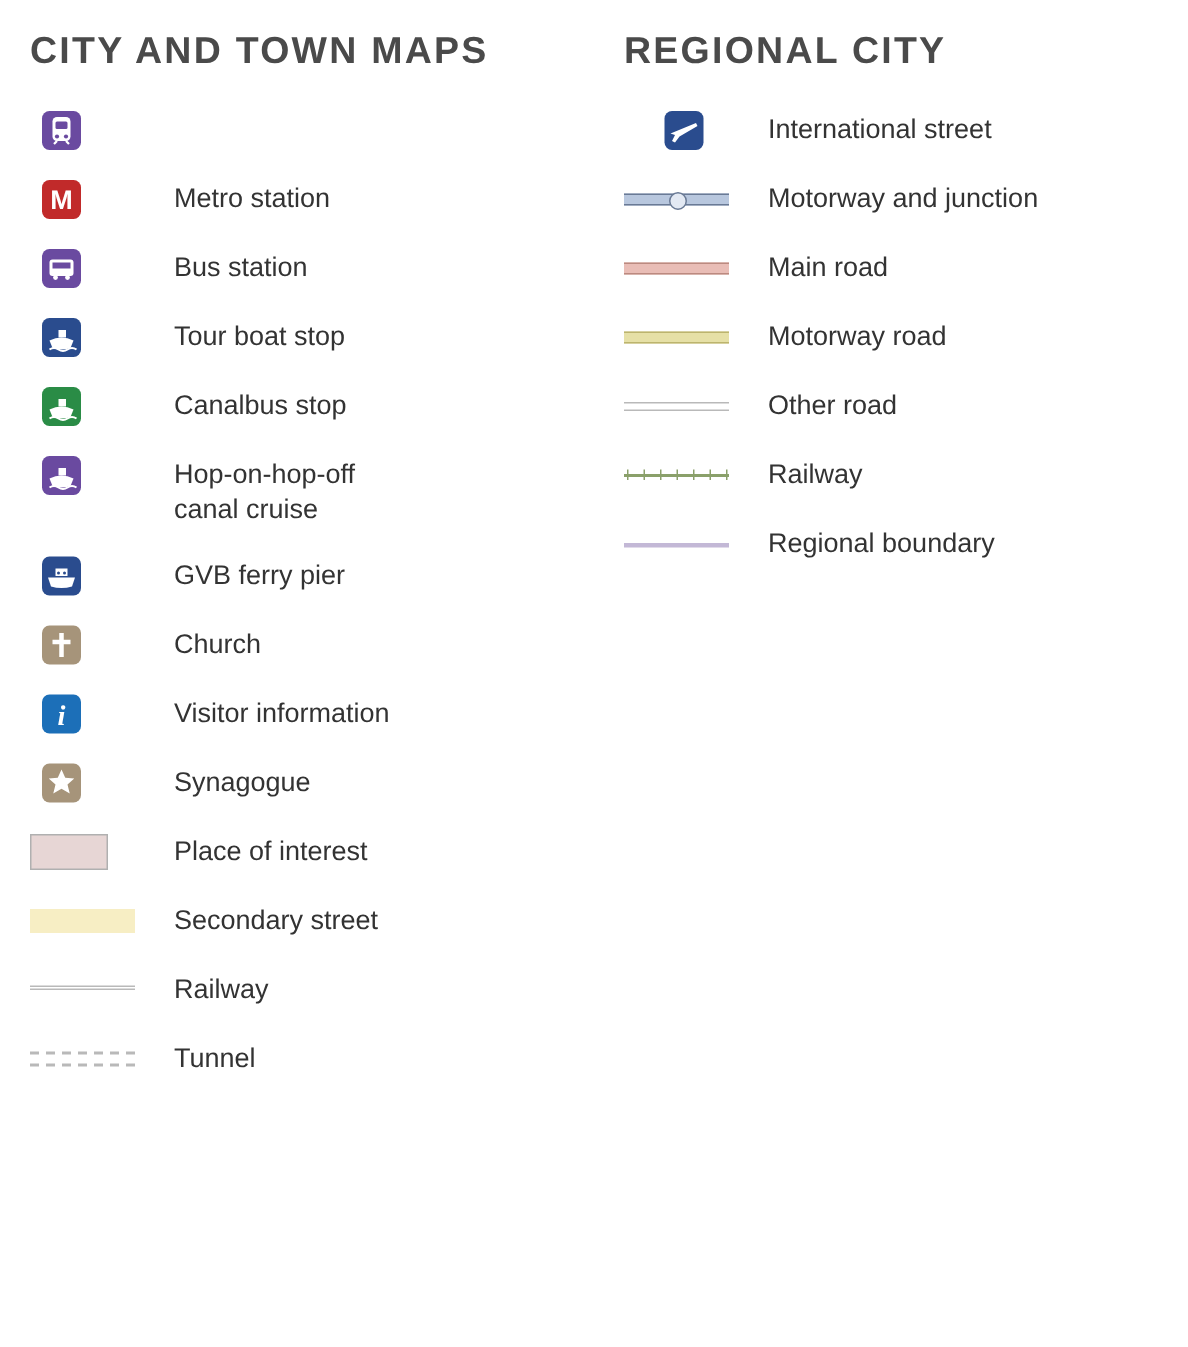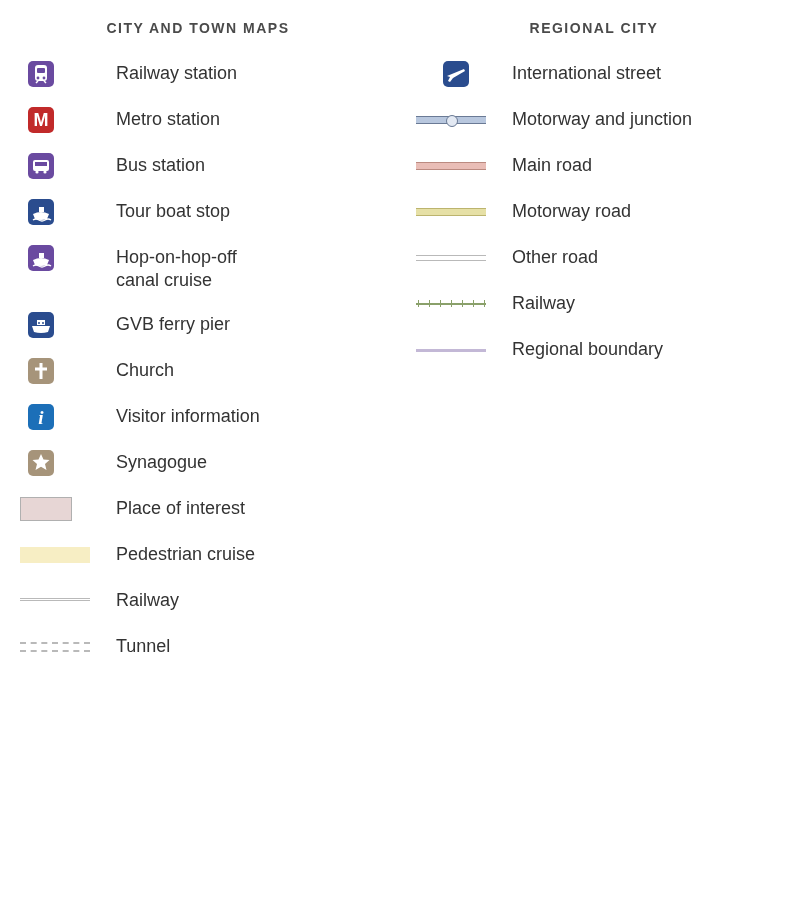--- a/index.html
+++ b/index.html
@@ -12,26 +12,25 @@
   }
   .columns {
     display: flex;
     gap: 40px;
   }
   .col {
     flex: 1;
   }
   h2 {
     font-family: "Trebuchet MS", "Segoe UI", sans-serif;
-    font-size: 14px;
+    font-size: 25px;
     letter-spacing: 1.5px;
     font-weight: 600;
     color: #4a4a4a;
     margin-bottom: 24px;
-    text-align: center;
   }
   .legend-list {
     list-style: none;
   }
   .legend-row {
     display: flex;
     align-items: flex-start;
     margin-bottom: 18px;
   }
   .symbol-slot {
@@ -138,21 +137,20 @@
     <h2>CITY AND TOWN MAPS</h2>
     <ul class="legend-list" id="city-list">
         <li class="legend-row">
           <div class="symbol-slot">
             <div class="ibox purple">
               <svg width="24" height="24" viewBox="0 0 24 24" style="color:#6a4aa0">
                 <use href="#ic-train"></use>
               </svg>
             </div>
           </div>
-          <div class="label">Railway station</div>
         </li>
         <li class="legend-row">
           <div class="symbol-slot">
             <div class="ibox red">
               <svg width="24" height="24" viewBox="0 0 24 24" style="color:#c12a2a">
                 <use href="#ic-metro"></use>
               </svg>
             </div>
           </div>
           <div class="label">Metro station</div>
@@ -172,20 +170,30 @@
             <div class="ibox dblue">
               <svg width="24" height="24" viewBox="0 0 24 24" style="color:#2a4c8e">
                 <use href="#ic-boat"></use>
               </svg>
             </div>
           </div>
           <div class="label">Tour boat stop</div>
         </li>
         <li class="legend-row">
           <div class="symbol-slot">
+            <div class="ibox green">
+              <svg width="24" height="24" viewBox="0 0 24 24" style="color:#2a8c46">
+                <use href="#ic-boat"></use>
+              </svg>
+            </div>
+          </div>
+          <div class="label">Canalbus stop</div>
+        </li>
+        <li class="legend-row">
+          <div class="symbol-slot">
             <div class="ibox purple">
               <svg width="24" height="24" viewBox="0 0 24 24" style="color:#6a4aa0">
                 <use href="#ic-boat"></use>
               </svg>
             </div>
           </div>
           <div class="label">Hop-on-hop-off<br>canal cruise</div>
         </li>
         <li class="legend-row">
           <div class="symbol-slot">
@@ -230,21 +238,21 @@
         <li class="legend-row">
           <div class="symbol-slot full">
             <div class="place-interest"></div>
           </div>
           <div class="label">Place of interest</div>
         </li>
         <li class="legend-row">
           <div class="symbol-slot full">
             <div class="ped-street"></div>
           </div>
-          <div class="label">Pedestrian cruise</div>
+          <div class="label">Secondary street</div>
         </li>
         <li class="legend-row">
           <div class="symbol-slot full">
             <div class="railway-city"></div>
           </div>
           <div class="label">Railway</div>
         </li>
         <li class="legend-row">
           <div class="symbol-slot full">
             <div class="tunnel"></div>

